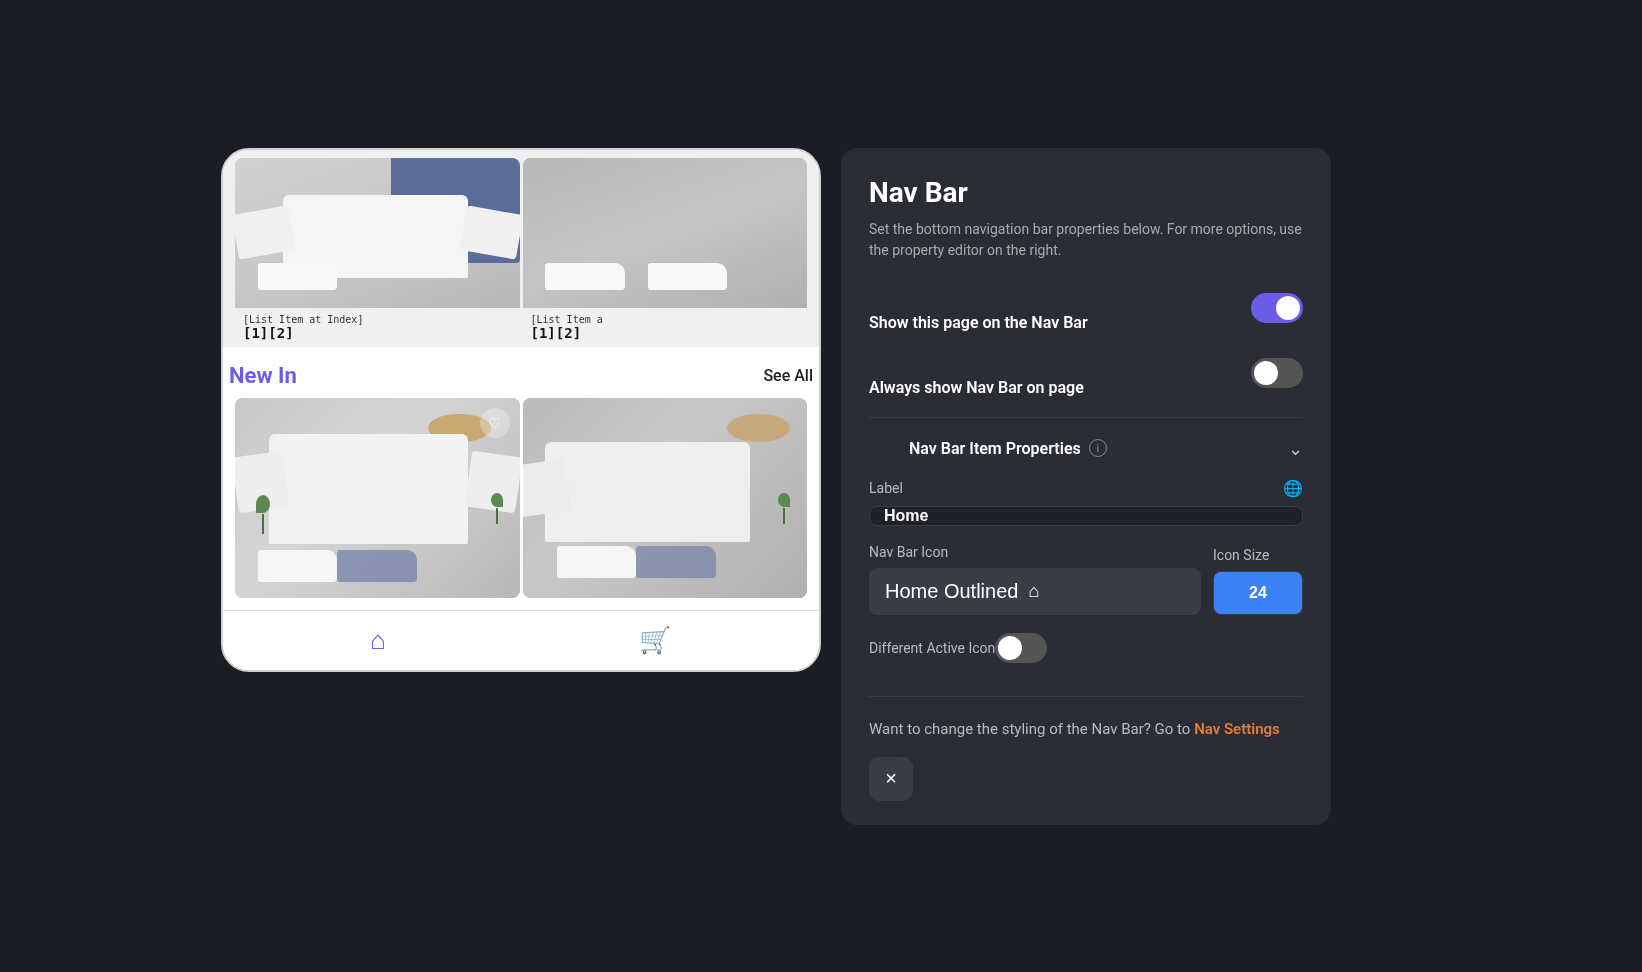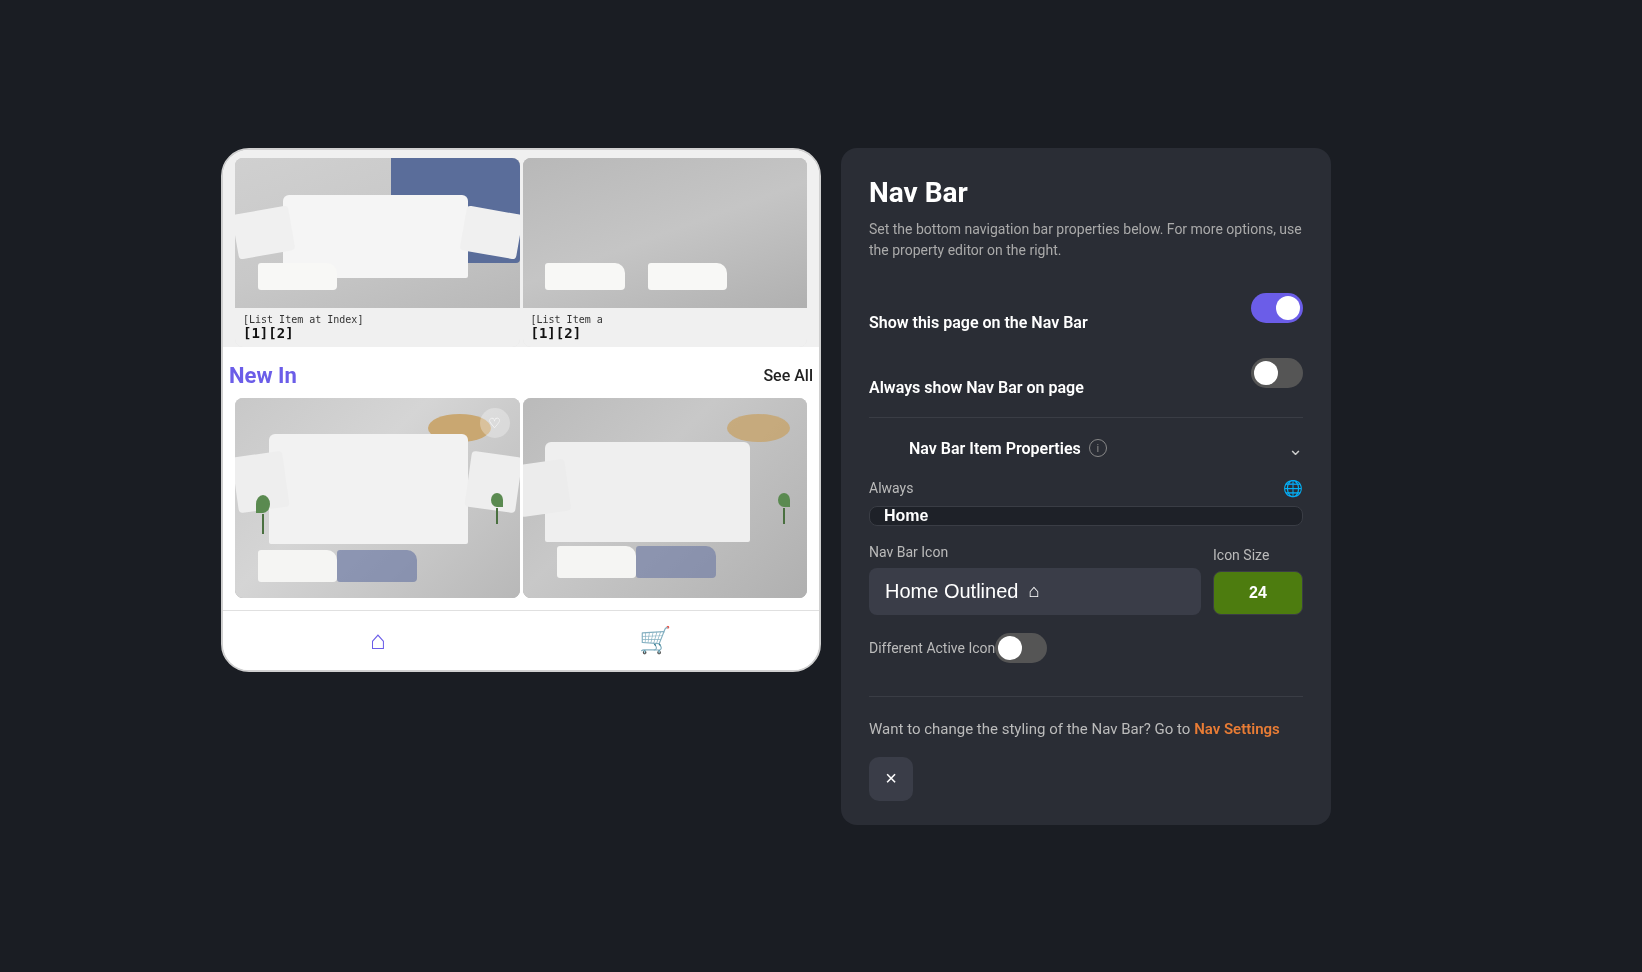--- a/index.html
+++ b/index.html
@@ -371,21 +371,21 @@
       color: #fff;
     }
 
     .home-icon-sym {
       font-size: 18px;
       color: #fff;
     }
 
     .size-input {
       width: 90px;
-      background: #4d7c0f;
+      background: #3b82f6;
       border: 1px solid #3a3d45;
       border-radius: 8px;
       padding: 12px 14px;
       font-size: 16px;
       font-weight: 600;
       color: #fff;
       text-align: center;
       outline: none;
     }
 
@@ -621,21 +621,21 @@
         <span class="section-header-title">Nav Bar Item Properties</span>
         <div class="info-icon">
           <span>i</span>
         </div>
       </div>
       <span class="chevron-down">⌄</span>
     </div>
 
     
     <div class="field-label">
-      <span>Always</span>
+      <span>Label</span>
       <span class="globe-icon">🌐</span>
     </div>
     <input type="text" class="text-input" value="Home" style="">
 
     
     <div class="two-col">
       <div class="field-group">
         <div class="field-label">
           <span>Nav Bar Icon</span>
         </div>

